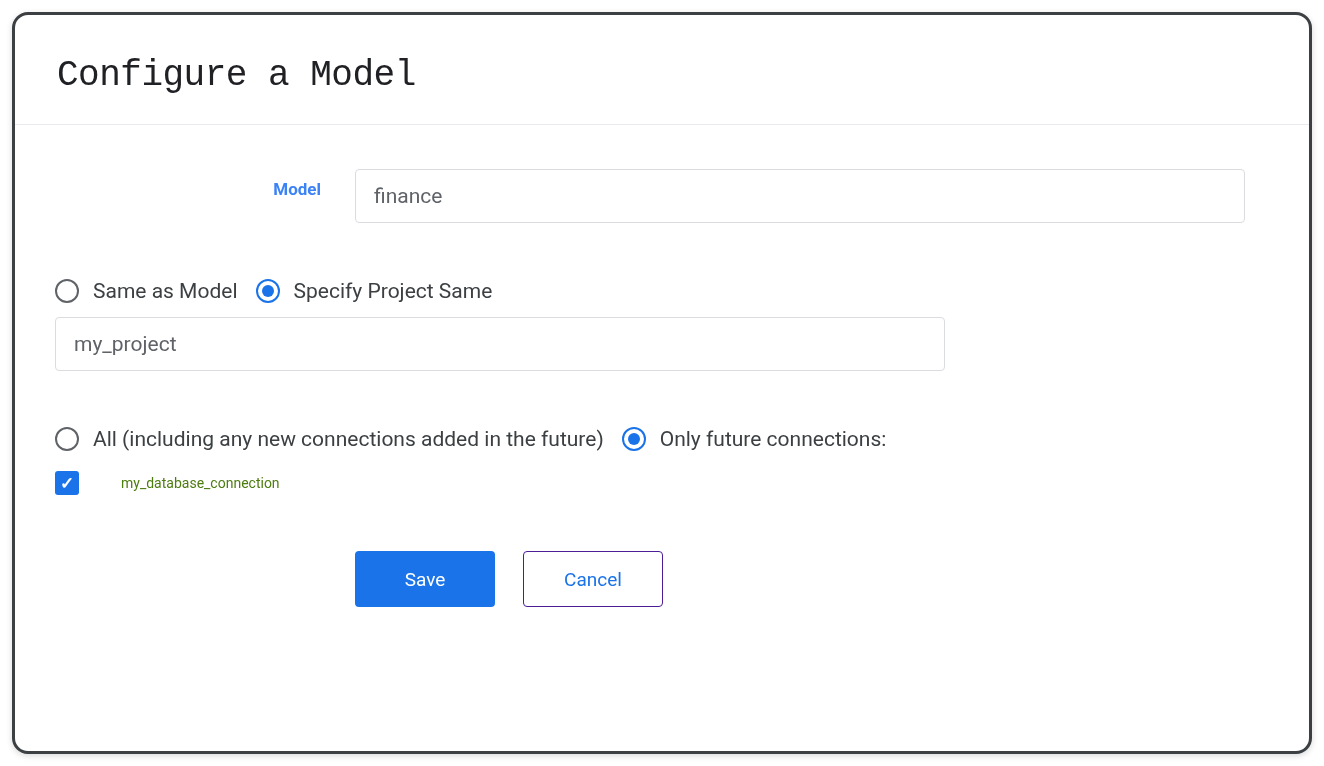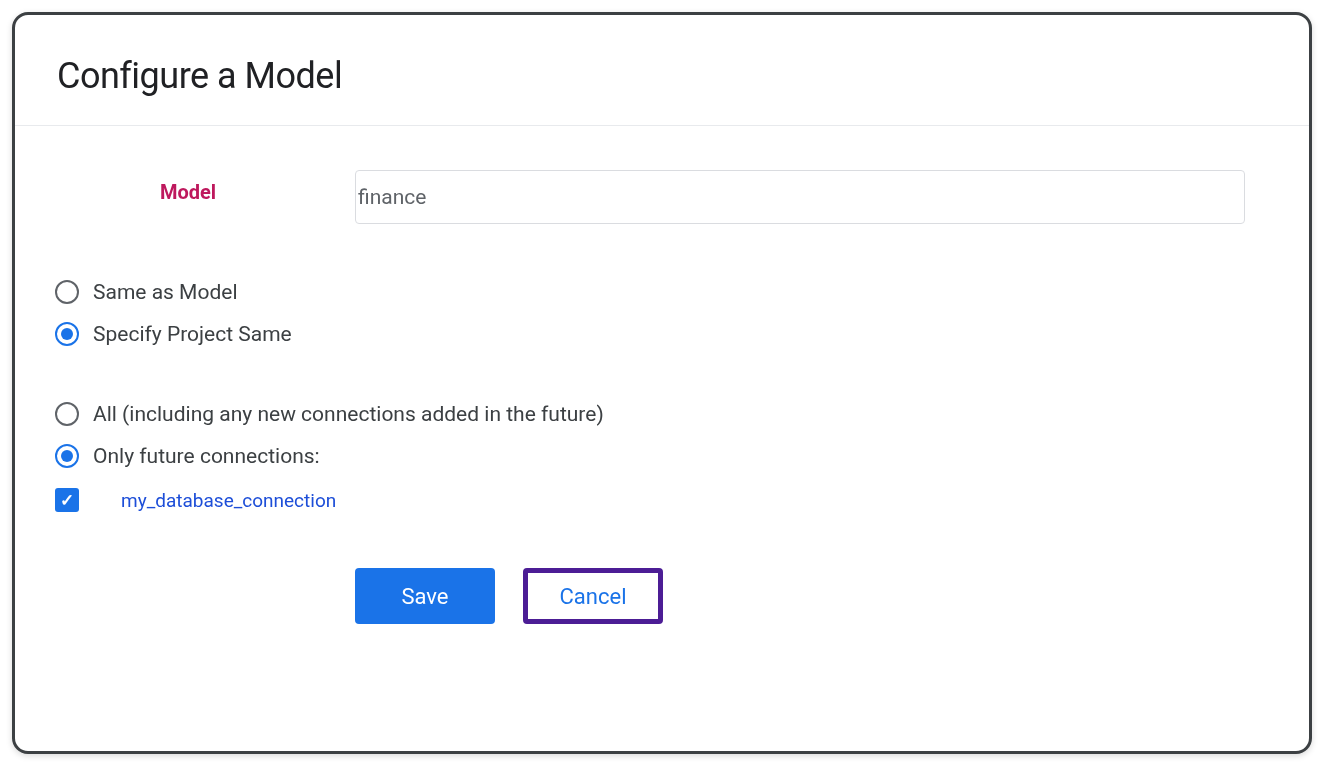--- a/index.html
+++ b/index.html
@@ -17,66 +17,68 @@
       height: 742px;
       border: 3px solid #3c4043;
       border-radius: 16px;
       background: #fff;
       overflow: hidden;
       box-shadow: 0 2px 6px rgba(0,0,0,0.15);
     }
     .dialog-header {
       padding: 40px 32px 28px 42px;
       border-bottom: 1px solid #e8eaed;
+      font-family: Liberation Mono, monospace;
     }
     .dialog-title {
       font-size: 36px;
       font-weight: 400;
       color: #202124;
       letter-spacing: -0.5px;
     }
     .dialog-body {
       padding: 44px 40px 40px 40px;
     }
     .form-row {
       display: flex;
       align-items: flex-start;
       margin-bottom: 56px;
     }
     .form-row:last-of-type {
       margin-bottom: 36px;
     }
     .form-label {
       width: 300px;
-      text-align: center;
+      text-align: right;
       padding-right: 34px;
       padding-top: 10px;
-      font-size: 20px;
+      font-size: 17px;
       font-weight: 700;
-      color: #be185d;
+      color: #3b82f6;
     }
     .form-control {
       flex: 1;
       max-width: 890px;
     }
     .text-input {
       width: 100%;
       height: 54px;
-      padding: 12px 2px;
+      padding: 12px 18px;
       font-size: 21px;
       color: #5f6368;
       border: 1px solid #dadce0;
       border-radius: 4px;
       background: #fff;
       font-family: inherit;
     }
     .radio-group {
       display: flex;
-      flex-direction: column;
+      flex-direction: row;
       gap: 18px;
+      align-items: flex-end;
     }
     .radio-item {
       display: flex;
       align-items: center;
       gap: 14px;
     }
     .radio-circle {
       width: 24px;
       height: 24px;
       border-radius: 50%;
@@ -124,50 +126,50 @@
       justify-content: center;
       cursor: pointer;
     }
     .checkbox-check {
       color: #fff;
       font-size: 17px;
       line-height: 1;
       font-weight: bold;
     }
     .checkbox-label {
-      font-size: 19px;
-      color: #1d4ed8;
+      font-size: 14px;
+      color: #4d7c0f;
       padding-left: 12px;
     }
     .button-row {
       display: flex;
       gap: 28px;
       margin-left: 300px;
     }
     .btn {
       height: 56px;
       padding: 4px 28px;
-      font-size: 22px;
+      font-size: 19px;
       border-radius: 4px;
       cursor: pointer;
       font-family: inherit;
       display: flex;
       align-items: center;
       justify-content: center;
     }
     .btn-primary {
       background: #1a73e8;
       color: #fff;
       border: none;
       min-width: 140px;
     }
     .btn-secondary {
       background: #fff;
       color: #1a73e8;
-      border: 5px solid #4c1d95;
+      border: 1px solid #4c1d95;
       min-width: 140px;
     }
   </style>
 </head>
 <body>
 
 <div class="dialog">
 
   <div class="dialog-header">
     <h1 class="dialog-title">Configure a Model</h1>
@@ -187,20 +189,23 @@
         <div class="radio-group">
           <div class="radio-item">
             <span class="radio-circle"></span>
             <span class="radio-label">Same as Model</span>
           </div>
           <div class="radio-item">
             <span class="radio-circle selected"></span>
             <span class="radio-label">Specify Project Same</span>
           </div>
         </div>
+        <div class="indent-input">
+          <input type="text" class="text-input" value="my_project" style="">
+        </div>
       </div>
     </div>
 
     <div class="form-row">
       <div class="form-control">
         <div class="radio-group">
           <div class="radio-item">
             <span class="radio-circle"></span>
             <span class="radio-label">All (including any new connections added in the future)</span>
           </div>

